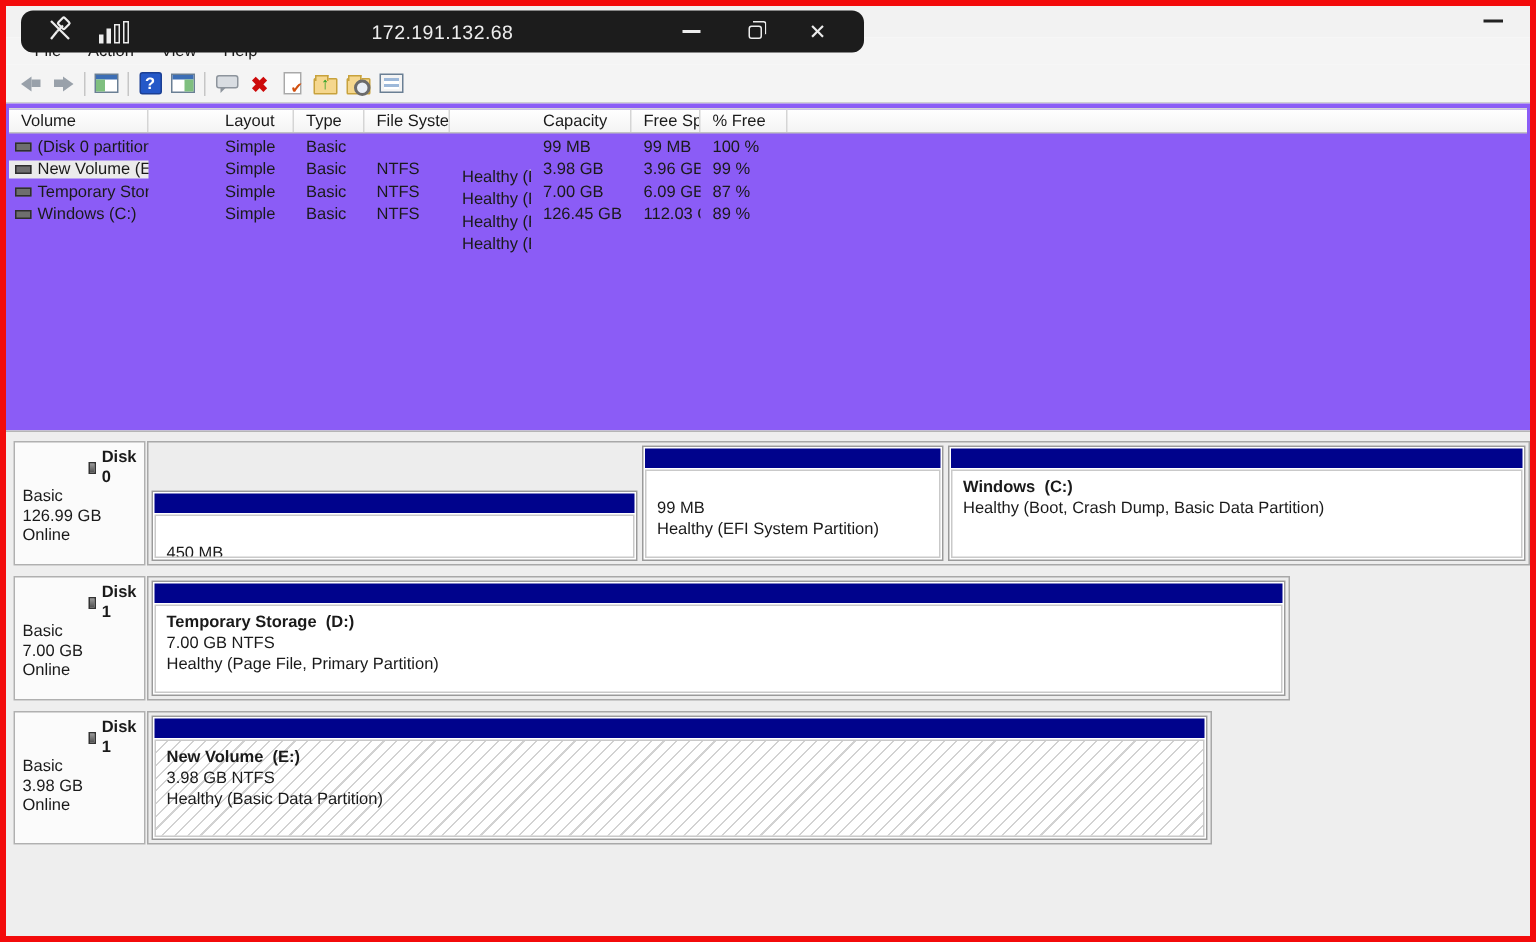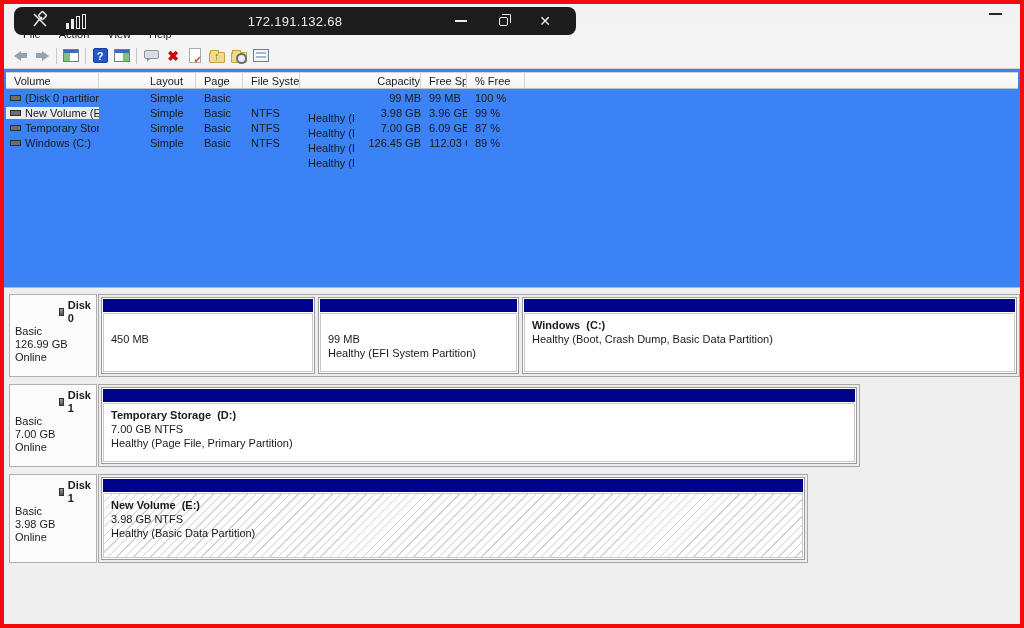--- a/index.html
+++ b/index.html
@@ -61,26 +61,26 @@
   .sigbars i.b1 { height:6px; } .sigbars i.b2 { height:10px; }
   .sigbars i.b3 { height:13px; background:transparent; border:1px solid #ededed; width:4px; }
   .sigbars i.b4 { height:15px; background:transparent; border:1px solid #ededed; width:4px; }
   .conn-ctls { position:absolute; right:10px; display:flex; }
   .ctl { width:42px; height:28px; display:flex; align-items:center; justify-content:center; cursor:pointer; }
   .ctl-min i { width:12px; height:2px; background:#ededed; display:block; }
   .ctl-restore i { width:9px; height:9px; border:1.5px solid #ededed; border-radius:2px; display:block; position:relative; }
   .ctl-restore i::before { content:""; position:absolute; left:2px; top:-4px; width:8px; height:8px; border:1.5px solid #ededed; border-left:none; border-bottom:none; border-radius:0 2px 0 0; }
 
   
-  .listpane { position:absolute; left:0; top:65px; right:0; height:218px; background:#3b82f6; }
+  .listpane { position:absolute; left:0; top:65px; right:0; height:218px; background:#8b5cf6; }
   .vheader { position:absolute; left:2px; top:3px; right:2px; height:17px; display:flex;
              background:linear-gradient(#ffffff,#f4f4f4); border-top:1px solid #d5d5d5; border-bottom:1px solid #c2c2c2; }
   .hcell { border-right:1px solid #d5d5d5; padding:2px 0 0 8px; white-space:nowrap; overflow:hidden; }
   .c-name { width:93px; } .c-layout { width:54px;margin-left:43px; } .c-type { width:47px; } .c-fs { width:57px; }
-  .c-status { width:54px;margin-top:40px; } .c-cap { width:67px;text-align:right; } .c-free { width:46px; } .c-pct { width:58px; }
+  .c-status { width:54px;margin-top:40px; } .c-cap { width:67px; } .c-free { width:46px; } .c-pct { width:58px; }
   .h-fill { flex:1; border-right:none; }
   .vrows { position:absolute; left:2px; top:21px; right:2px; }
   .vrow { display:flex; height:15px; align-items:center; white-space:nowrap; }
   .vc { overflow:hidden; padding-left:8px; }
   .vc.name { padding-left:4px; display:flex; align-items:center; }
   .vc.name .txt { padding-left:4px; }
   .vol-ico { display:inline-block; width:11px; height:6px; background:#6e6e6e; border:1px solid #2e2e2e; flex:0 0 auto; }
   .vrow.sel .vc.name { background:#ebebeb; }
 
   
@@ -89,21 +89,21 @@
   .disk-label { width:88px; background:#fbfbfb; border:1px solid #b0b0b0; padding:4px 5px; line-height:13px; flex:0 0 auto; }
   .dl-title { font-weight:bold; display:flex; align-items:center; gap:4px;padding-left:44px; }
   .disk-ico { display:inline-block; width:14px; height:8px; background:linear-gradient(#9a9a9a,#4f4f4f); border:1px solid #333; }
   .parts-box { flex:1; border:1px solid #a8a8a8; background:#ededed; margin-left:1px; padding:2px; display:flex; gap:3px; }
   .part { background:#fff; border:1px solid #9a9a9a; padding:1px; display:flex; flex-direction:column; }
   .part-bar { height:13px; background:#00038c; flex:0 0 auto; }
   .part-body { flex:1; border:1px solid #c9c9c9; margin-top:1px; padding:4px 7px; line-height:14px; background:#fff; overflow:hidden; white-space:nowrap; }
   .part.hatched .part-body { background:repeating-linear-gradient(135deg, #ffffff 0 5px, #d2d2d2 5px 6px); }
   .pt-title { font-weight:bold; min-height:14px; white-space:pre; }
   .pt-size, .pt-status { min-height:14px; }
-  .p-450 { width:214px; flex:0 0 auto; } .p-efi { width:201px; flex:0 0 auto; } .p-grow { flex:1; }
+  .p-450 { width:324px; flex:0 0 auto;margin-top:30px; } .p-efi { width:201px; flex:0 0 auto; } .p-grow { flex:1; }
   .row-d0 { left:5px; top:6px;  width:1011px; height:83px; }
   .row-d1 { left:5px; top:96px; width:851px;  height:83px; }
   .row-d2 { left:5px; top:186px;width:799px;  height:89px; }
 </style>
 </head>
 <body>
 
 <div class="screen">
 
   <div class="top-strip"></div>
@@ -189,21 +189,21 @@
           <i></i>
         </div>
       <div class="ctl ctl-close" style="font-size:14px;">✕</div>
     </div>
   </div>
 
   <div class="listpane">
     <div class="vheader">
       <div class="hcell c-name">Volume</div>
       <div class="hcell c-layout">Layout</div>
-      <div class="hcell c-type">Page</div>
+      <div class="hcell c-type">Type</div>
       <div class="hcell c-fs">File System</div>
       <div class="hcell c-status">Status</div>
       <div class="hcell c-cap">Capacity</div>
       <div class="hcell c-free">Free Spa...</div>
       <div class="hcell c-pct">% Free</div>
       <div class="hcell h-fill"></div>
     </div>
     <div class="vrows">
       <div class="vrow">
         <div class="vc name c-name">

